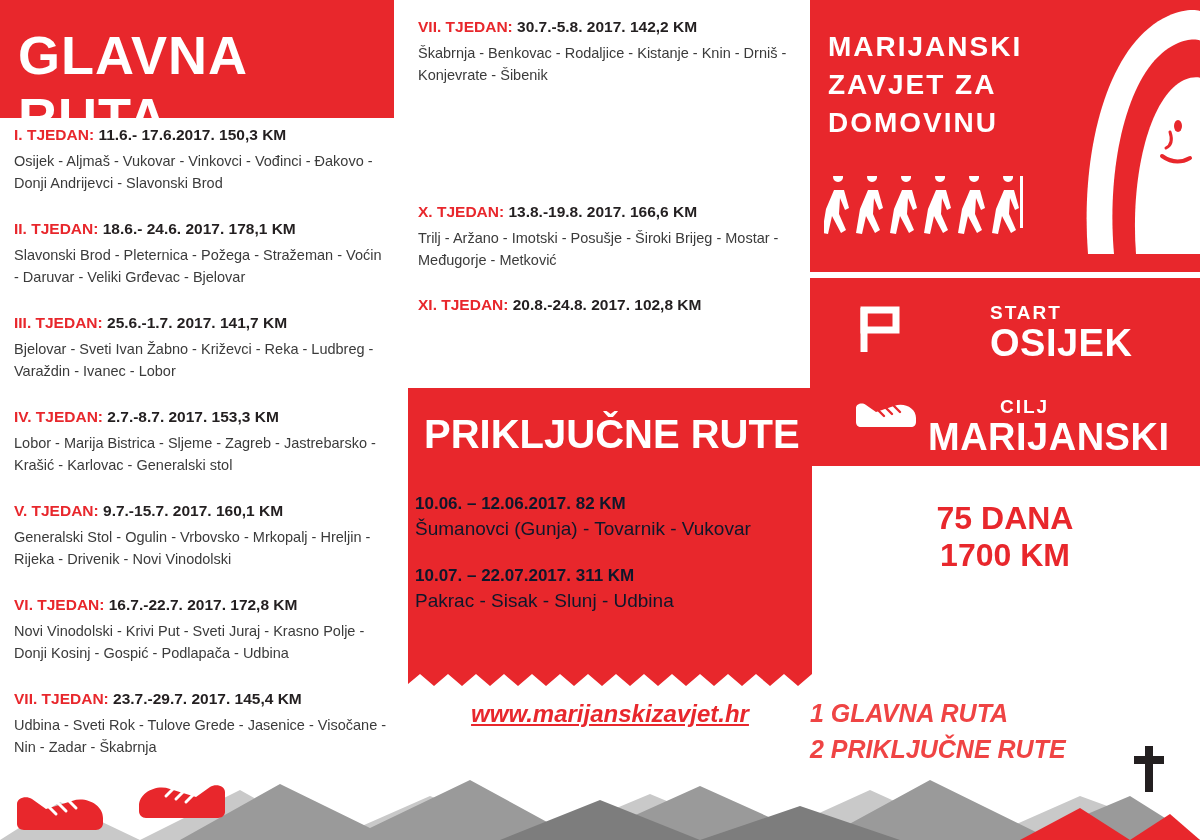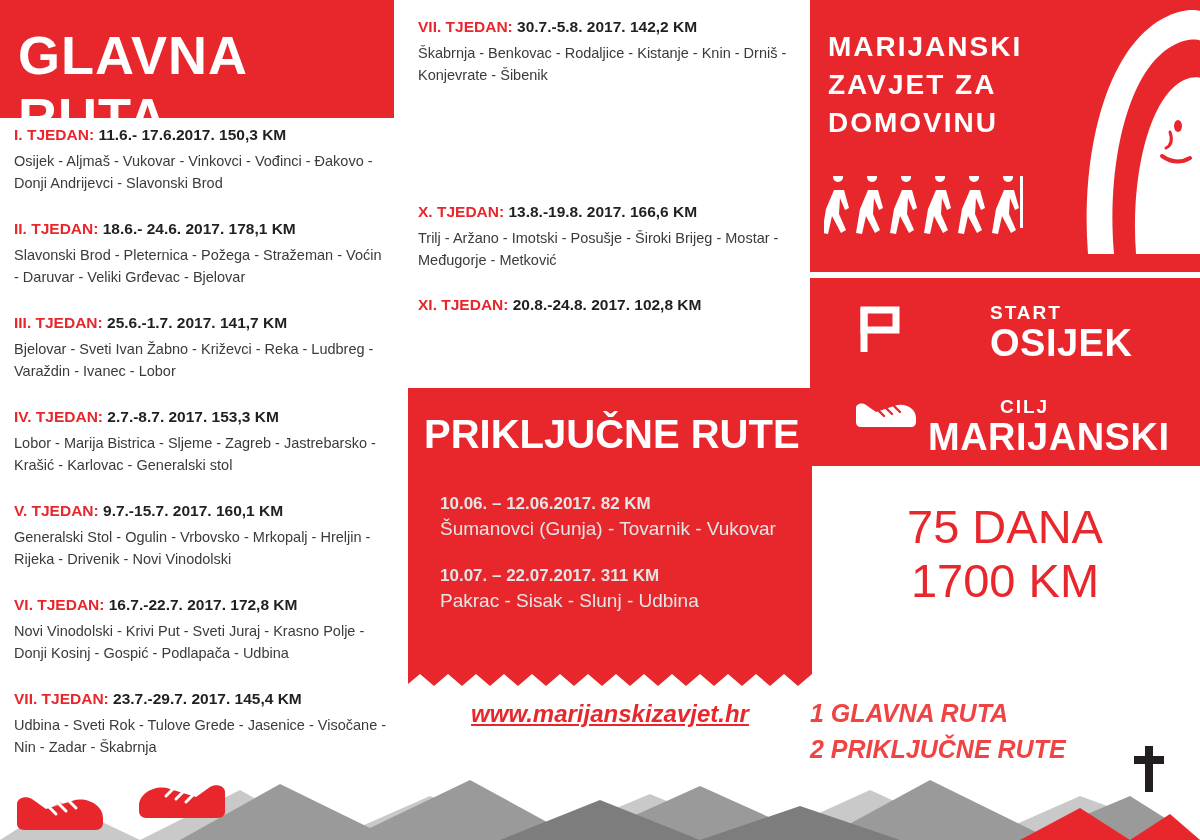--- a/index.html
+++ b/index.html
@@ -51,21 +51,21 @@
     position:absolute; left:408px; top:388px; width:404px; height:286px;
     background:#e8272c;
   }
   .prikljucne-panel .zig {
     position:absolute; left:0; bottom:-14px; width:404px; height:16px;
   }
   .prikljucne-title {
     position:absolute; left:16px; top:24px;
     color:#ffffff; font-size:40px; font-weight:bold; letter-spacing:0px;
   }
-  .pr-route { position:absolute; left:32px; color:#e5e5e5; }
+  .pr-route { position:absolute; left:7px; color:#0f172a; }
   .pr-head { font-size:17px; font-weight:bold; margin-bottom:4px; }
   .pr-body { font-size:19px; }
 
   .web-url {
     position:absolute; left:410px; top:700px; width:400px;
     text-align:center;
     color:#e8272c;
     font-size:24px;
     font-weight:bold;
     font-style:italic;
@@ -88,21 +88,21 @@
     position:absolute; left:810px; top:278px; width:390px; height:188px;
     background:#e8272c;
   }
   .sc-label { position:absolute; color:#ffffff; font-weight:bold; }
   .sc-small { font-size:19px; letter-spacing:2px; }
   .sc-big { font-size:38px; letter-spacing:0.5px; }
 
   .days-km {
     position:absolute; left:810px; top:500px; width:390px;
     text-align:center;
-    color:#e8272c; font-weight:normal; font-size:47px; line-height:1.15;
+    color:#e8272c; font-weight:bold; font-size:32px; line-height:1.15;
   }
   .routes-count {
     position:absolute; left:810px; top:695px; width:390px;
     text-align:left;
     color:#ef4444; font-weight:bold; font-size:25px; line-height:1.45;font-style:italic;
   }
 
   
   .mountains { position:absolute; left:0; bottom:0; width:1200px; height:90px; }
   .shoe-left-1 { position:absolute; left:14px; bottom:6px; }

